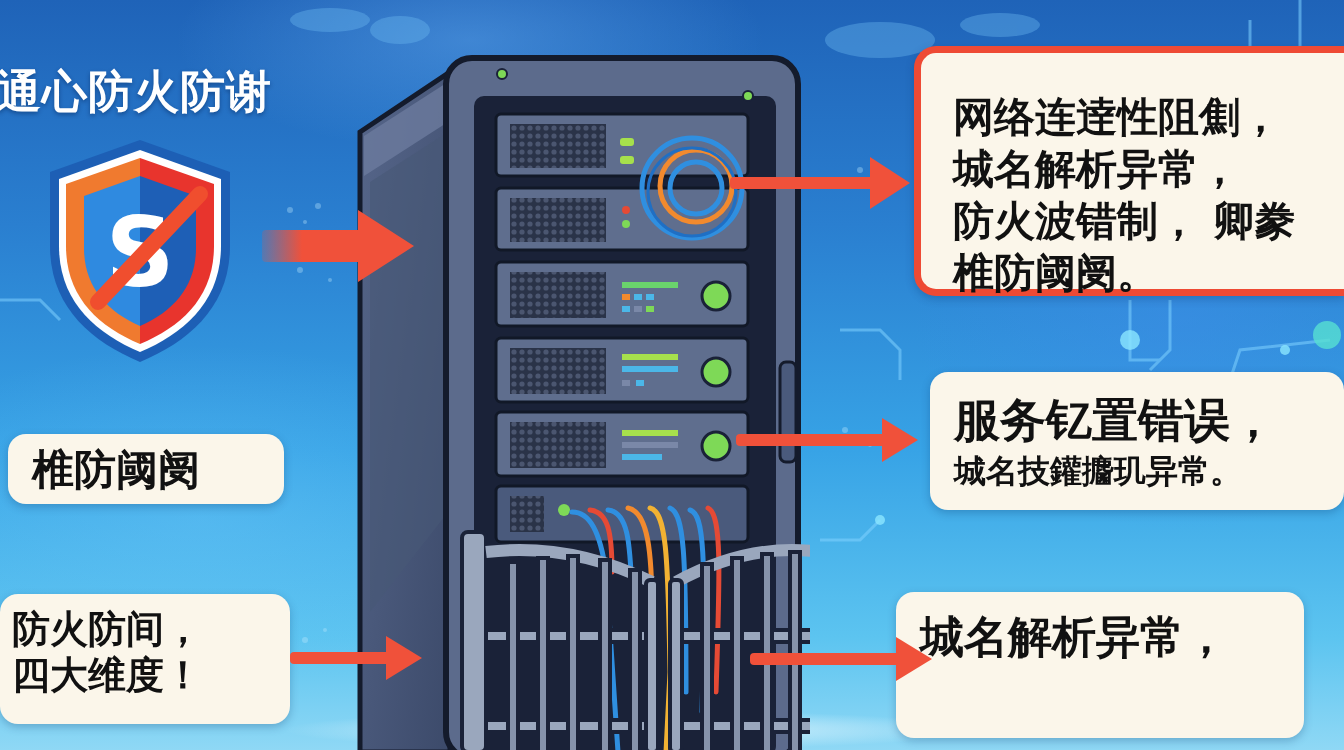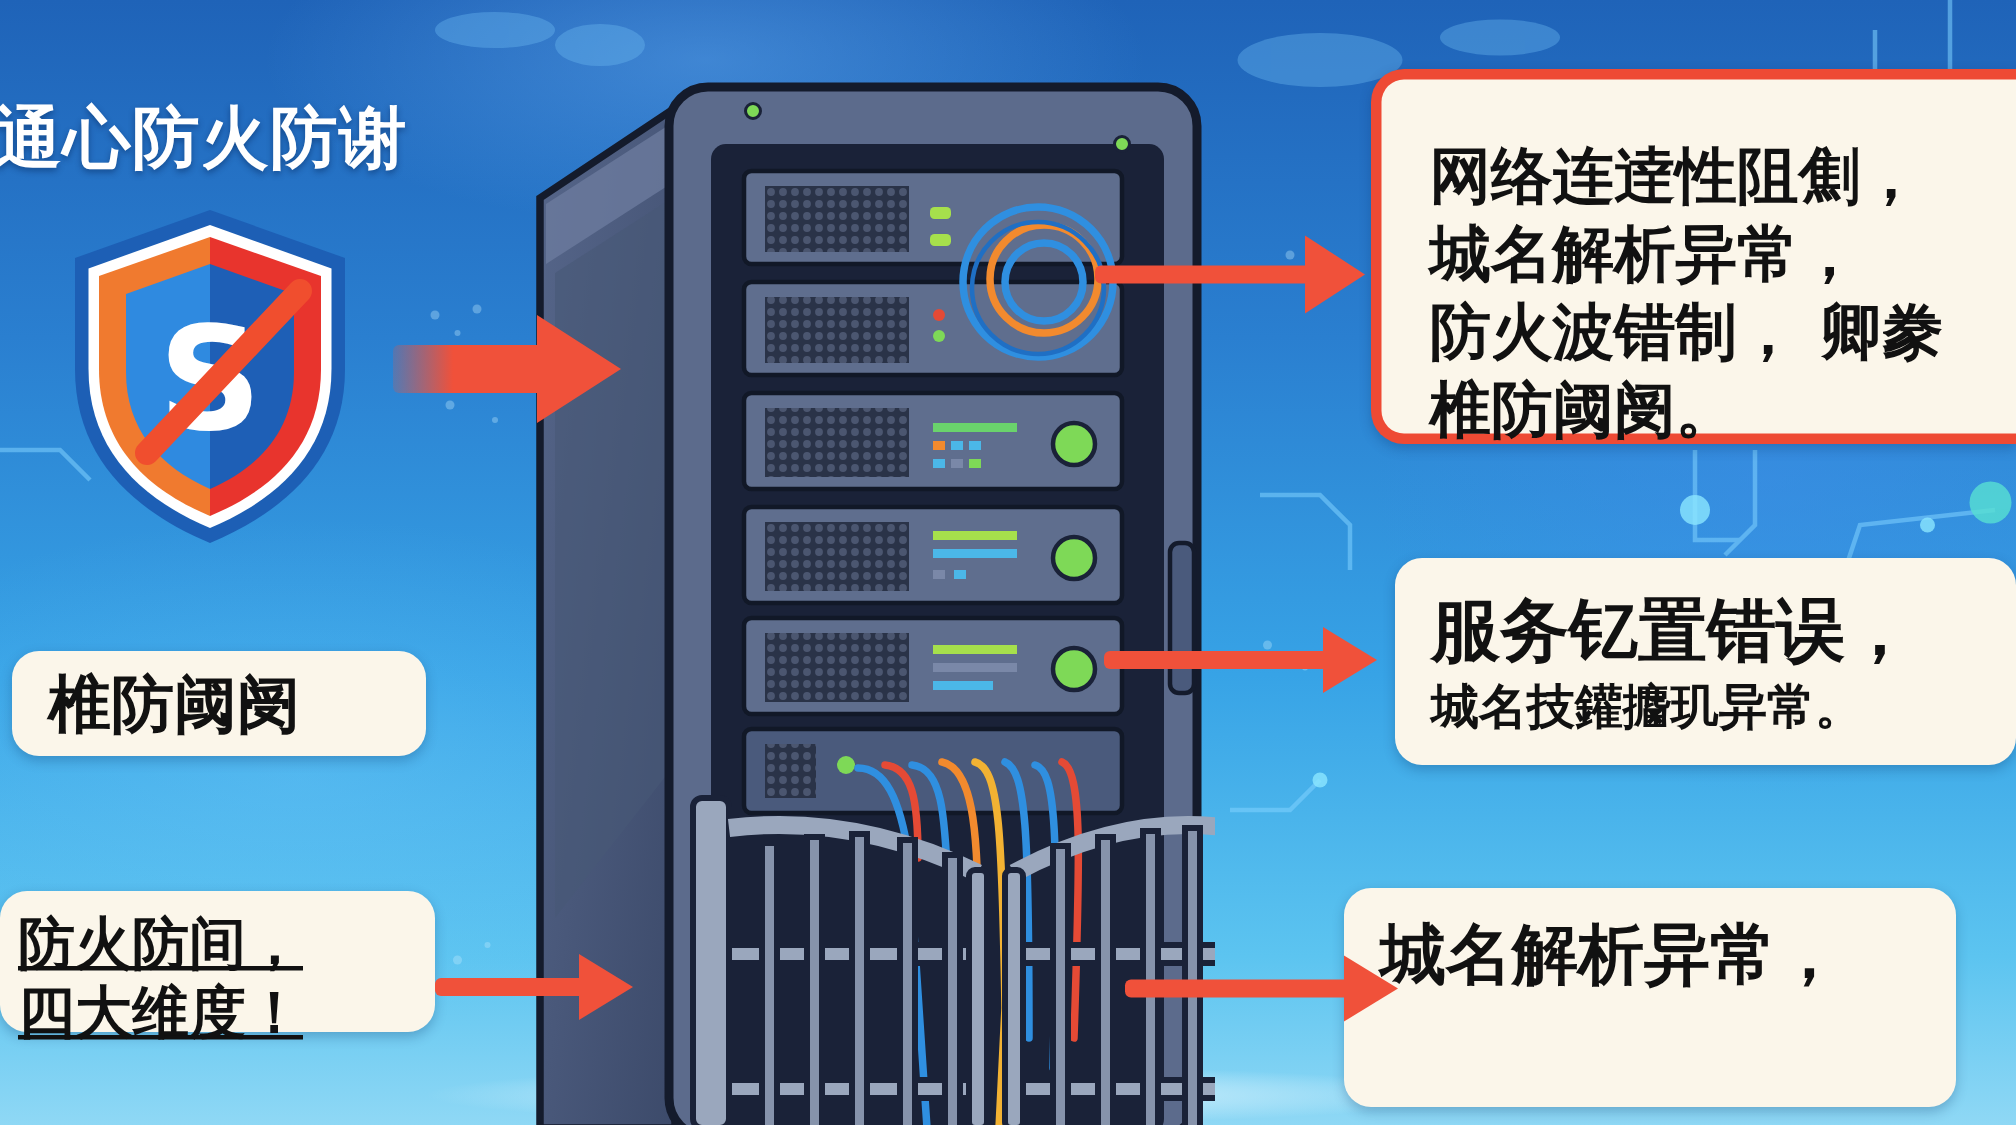--- a/index.html
+++ b/index.html
@@ -38,21 +38,21 @@
     position: absolute;
     background: #fbf6ea;
     border-radius: 18px;
     color: #111;
     font-weight: bold;
     box-shadow: 0 3px 8px rgba(0,40,90,0.25);
     line-height: 1.22;
   }
   .callout .line { display: block; white-space: nowrap; }
   .c-left-mid { left: 8px; top: 386px; width: 276px; height: 70px; padding: 10px 0 0 24px; font-size: 42px; margin-top: 48px; }
-  .c-left-bot { left: 0px; top: 594px; width: 290px; height: 94px; padding: 12px 0 0 12px; font-size: 38px; text-decoration: underline; }
+  .c-left-bot { left: 0px; top: 594px; width: 290px; height: 130px; padding: 12px 0 0 12px; font-size: 38px; }
   .c-right-top {
     left: 914px; top: 46px; width: 430px; height: 250px;
     border: 7px solid #ee4a34; border-right: none; border-radius: 22px 0 0 22px;
     padding: 38px 0 0 32px; font-size: 41px; line-height: 1.27;
   }
   .c-right-mid { left: 930px; top: 372px; width: 414px; height: 138px; padding: 20px 0 0 24px; }
   .c-right-mid .l1 { font-size: 46px; }
   .c-right-mid .l2 { font-size: 32px; margin-top: 4px; }
   .c-right-bot { left: 896px; top: 592px; width: 408px; height: 146px; padding: 18px 0 0 24px; font-size: 44px; }
 

